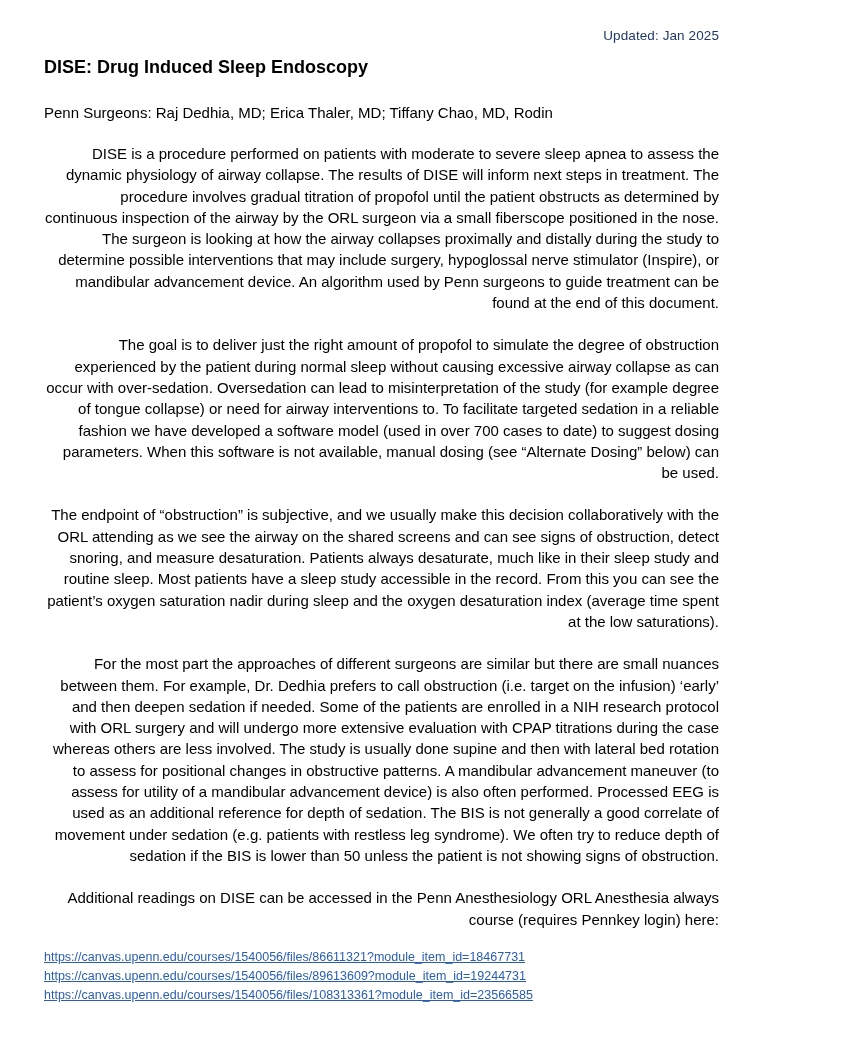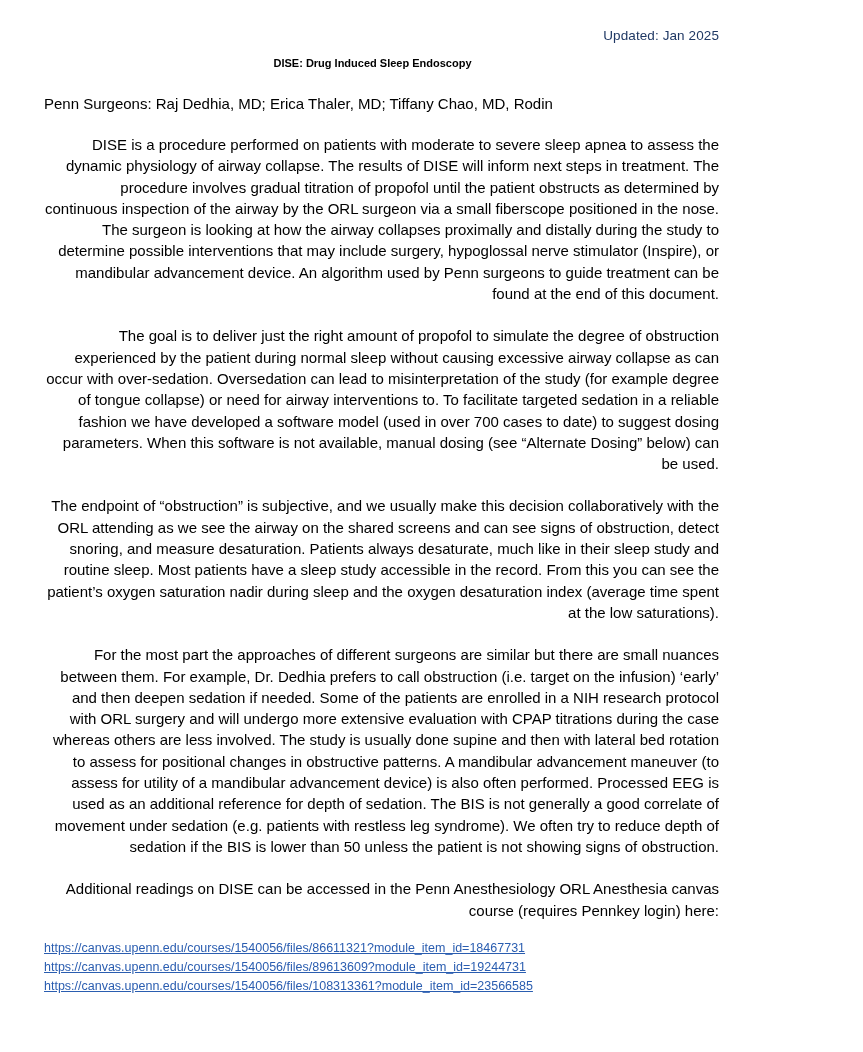--- a/index.html
+++ b/index.html
@@ -21,22 +21,21 @@
     padding: 28px 72px 20px 44px;
   }
   .updated {
     text-align: right;
     font-size: 13.5px;
     color: #1f3864;
     margin: 0 0 14px 0;
     letter-spacing: 0.1px;
   }
   .doc-title {
-    text-align: center;
-    font-size: 11px;
+    font-size: 18px;
     font-weight: bold;
     margin: 0 0 26px 0;
     padding-right: 18px;
   }
   .surgeons {
     font-size: 15px;
     margin: 16px 0 22px 0;
   }
   p.body-par {
     font-size: 15px;
@@ -70,21 +69,21 @@
   <div class="surgeons">Penn Surgeons:  Raj Dedhia, MD; Erica Thaler, MD; Tiffany Chao, MD, Rodin</div>
 
   <p class="body-par">DISE is a procedure performed on patients with moderate to severe sleep apnea to assess the dynamic physiology of airway collapse.  The results of DISE will inform next steps in treatment.  The procedure involves gradual titration of propofol until the patient obstructs as determined by continuous inspection of the airway by the ORL surgeon via a small fiberscope positioned in the nose.      The surgeon is looking at how the airway collapses proximally and distally during the study to determine possible interventions that may include surgery, hypoglossal nerve stimulator (Inspire), or mandibular advancement device.      An algorithm used by Penn surgeons to guide treatment can be found at the end of this document.</p>
 
   <p class="body-par">The goal is to deliver just the right amount of propofol to simulate the degree of obstruction experienced by the patient during normal sleep without causing excessive airway collapse as can occur with over-sedation. Oversedation can lead to misinterpretation of the study (for example degree of tongue collapse) or need for airway interventions to.   To facilitate targeted sedation in a reliable fashion we have developed a software model (used in over 700 cases to date) to suggest dosing parameters. When this software is not available, manual dosing (see “Alternate Dosing” below) can be used.</p>
 
   <p class="body-par">The endpoint of “obstruction” is subjective, and we usually make this decision collaboratively with the ORL attending as we see the airway on the shared screens and can see signs of obstruction, detect snoring, and measure desaturation.    Patients always desaturate, much like in their sleep study and routine sleep.  Most patients have a sleep study accessible in the record. From this you can see the patient’s oxygen saturation nadir during sleep and the oxygen desaturation index (average time spent at the low saturations).</p>
 
   <p class="body-par">For the most part the approaches of different surgeons are similar but there are small nuances between them.  For example, Dr. Dedhia prefers to call obstruction (i.e. target on the infusion) ‘early’ and then deepen sedation if needed.  Some of the patients are enrolled in a NIH research protocol with ORL surgery and will undergo more extensive evaluation with CPAP titrations during the case whereas others are less involved.   The study is usually done supine and then with lateral bed rotation to assess for positional changes in obstructive patterns.    A mandibular advancement maneuver (to assess for utility of a mandibular advancement device) is also often performed.   Processed EEG is used as an additional reference for depth of sedation.   The BIS is not generally a good correlate of movement under sedation (e.g. patients with restless leg syndrome).   We often try to reduce depth of sedation if the BIS is lower than 50 unless the patient is not showing signs of obstruction.</p>
 
-  <p class="body-par tight">Additional readings on DISE can be accessed in the Penn Anesthesiology ORL Anesthesia canvas course (requires Pennkey login) here:</p>
+  <p class="body-par tight">Additional readings on DISE can be accessed in the Penn Anesthesiology ORL Anesthesia always course (requires Pennkey login) here:</p>
 
   <div class="links">
     <a href="#">https://canvas.upenn.edu/courses/1540056/files/86611321?module_item_id=18467731</a>
     <a href="#">https://canvas.upenn.edu/courses/1540056/files/89613609?module_item_id=19244731</a>
     <a href="#">https://canvas.upenn.edu/courses/1540056/files/108313361?module_item_id=23566585</a>
   </div>
 
 </div>
 
 </body></html>

